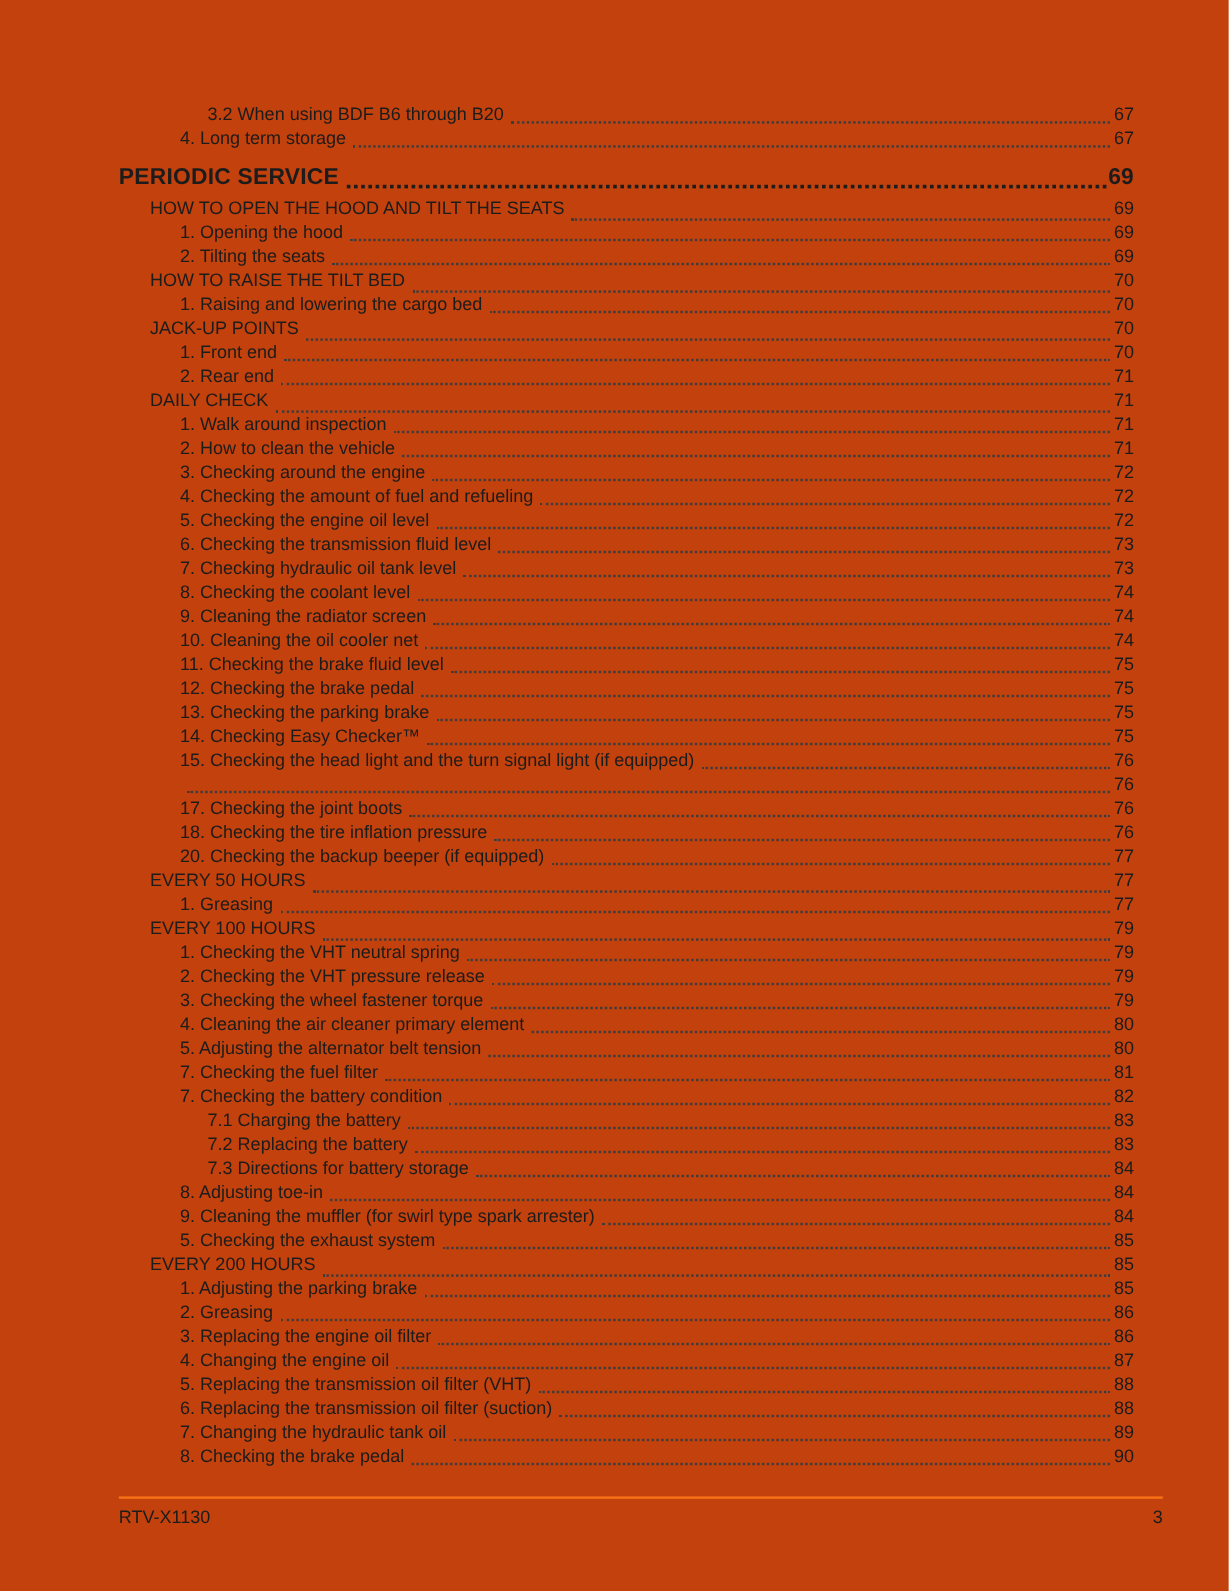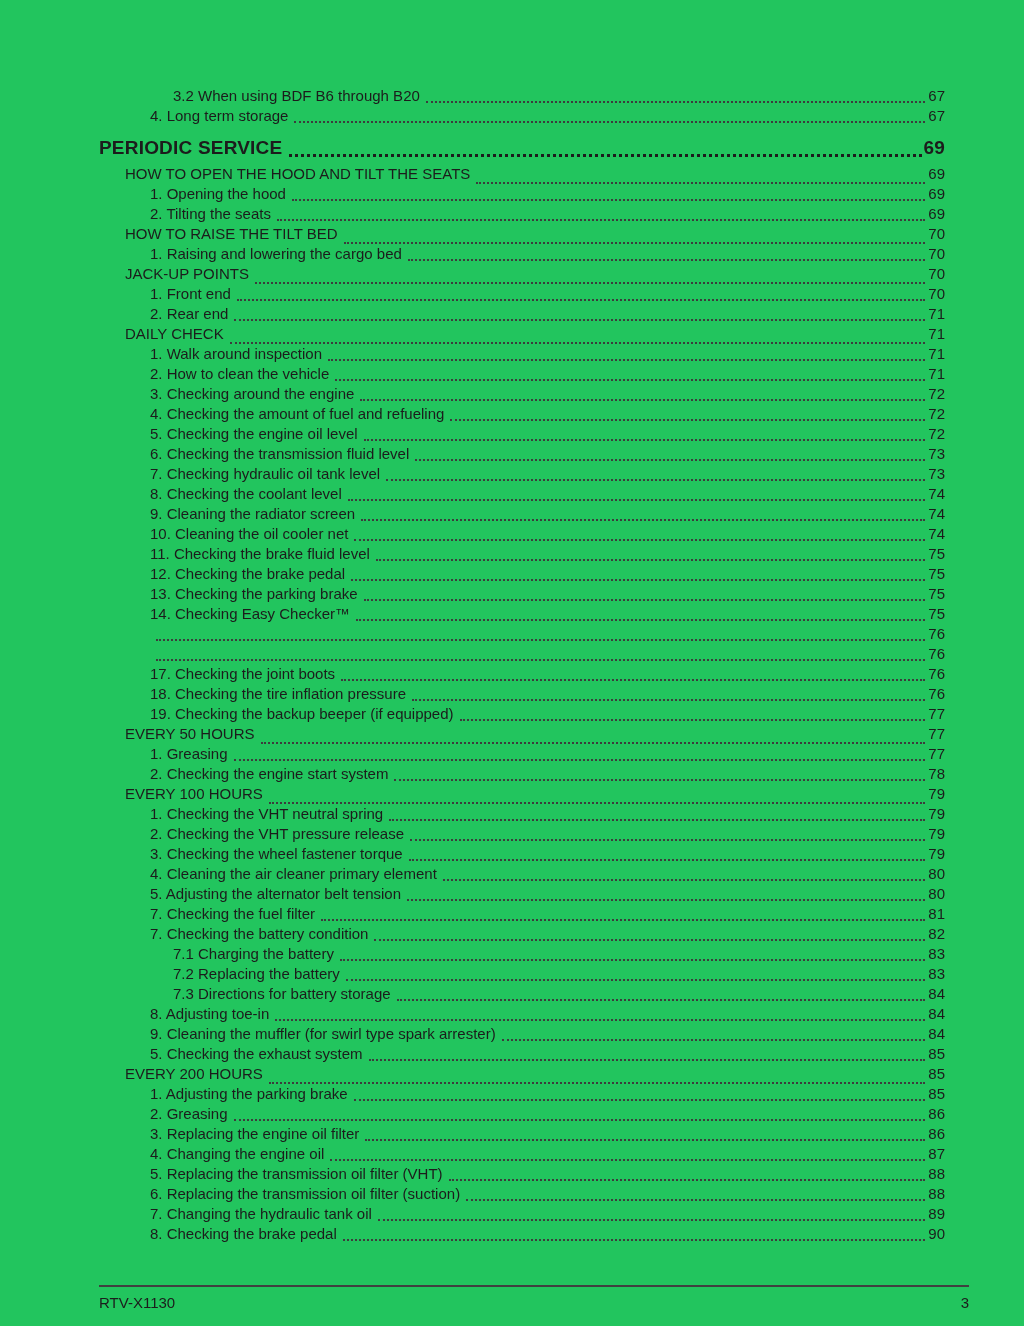--- a/index.html
+++ b/index.html
@@ -5,21 +5,21 @@
   html, body {
     margin: 0;
     padding: 0;
     background: #ffffff;
   }
   .page {
     position: relative;
     width: 1024px;
     height: 1326px;
     box-sizing: border-box;
-    background: #22c55e;
+    background: #c2410c;
     color: #1c1c1c;
     font-family: "Liberation Sans", "DejaVu Sans", sans-serif;
     padding: 86px 79px 0 99px;
     overflow: hidden;
   }
   .toc { width: 100%; }
   .row {
     display: flex;
     align-items: flex-start;
     height: 20px;
@@ -50,22 +50,22 @@
     letter-spacing: 0.2px;
   }
   .row.chapter .text,
   .row.chapter .num { line-height: 26px; }
   .row.chapter .dots {
     height: 19px;
     border-bottom: 3px dotted #1c1c1c;
     margin: 0 1px 0 7px;
   }
   .footer {
-    margin: 41px -24px 0 0;
-    border-top: 2px solid #404040;
+    margin: 23px -24px 0 0;
+    border-top: 2px solid #f97316;
     display: flex;
     justify-content: space-between;
     padding-top: 7px;
     font-size: 15px;
   }
 </style>
 </head>
 <body>
 
 <div class="page">
@@ -194,56 +194,52 @@
         <span class="text">13. Checking the parking brake</span>
         <span class="dots"></span>
         <span class="num">75</span>
       </div>
       <div class="row item">
         <span class="text">14. Checking Easy Checker™</span>
         <span class="dots"></span>
         <span class="num">75</span>
       </div>
       <div class="row item">
+        <span class="text">15. Checking the head light and the turn signal light (if equipped)</span>
         <span class="dots"></span>
         <span class="num">76</span>
       </div>
       <div class="row item">
         <span class="dots"></span>
         <span class="num">76</span>
       </div>
       <div class="row item">
         <span class="text">17. Checking the joint boots</span>
         <span class="dots"></span>
         <span class="num">76</span>
       </div>
       <div class="row item">
         <span class="text">18. Checking the tire inflation pressure</span>
         <span class="dots"></span>
         <span class="num">76</span>
       </div>
       <div class="row item">
-        <span class="text">19. Checking the backup beeper (if equipped)</span>
+        <span class="text">20. Checking the backup beeper (if equipped)</span>
         <span class="dots"></span>
         <span class="num">77</span>
       </div>
       <div class="row section">
         <span class="text">EVERY 50 HOURS</span>
         <span class="dots"></span>
         <span class="num">77</span>
       </div>
       <div class="row item">
         <span class="text">1. Greasing</span>
         <span class="dots"></span>
         <span class="num">77</span>
-      </div>
-      <div class="row item">
-        <span class="text">2. Checking the engine start system</span>
-        <span class="dots"></span>
-        <span class="num">78</span>
       </div>
       <div class="row section">
         <span class="text">EVERY 100 HOURS</span>
         <span class="dots"></span>
         <span class="num">79</span>
       </div>
       <div class="row item">
         <span class="text">1. Checking the VHT neutral spring</span>
         <span class="dots"></span>
         <span class="num">79</span>

